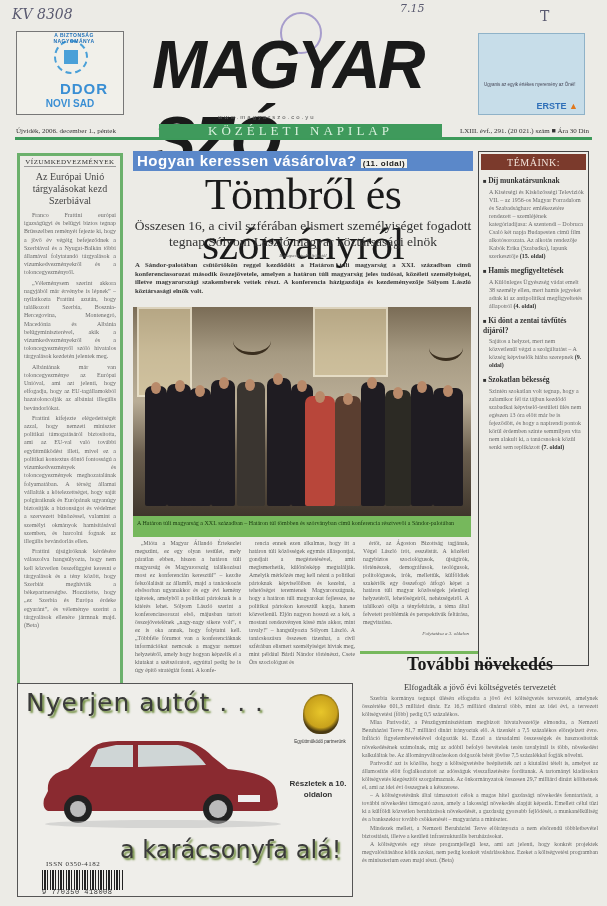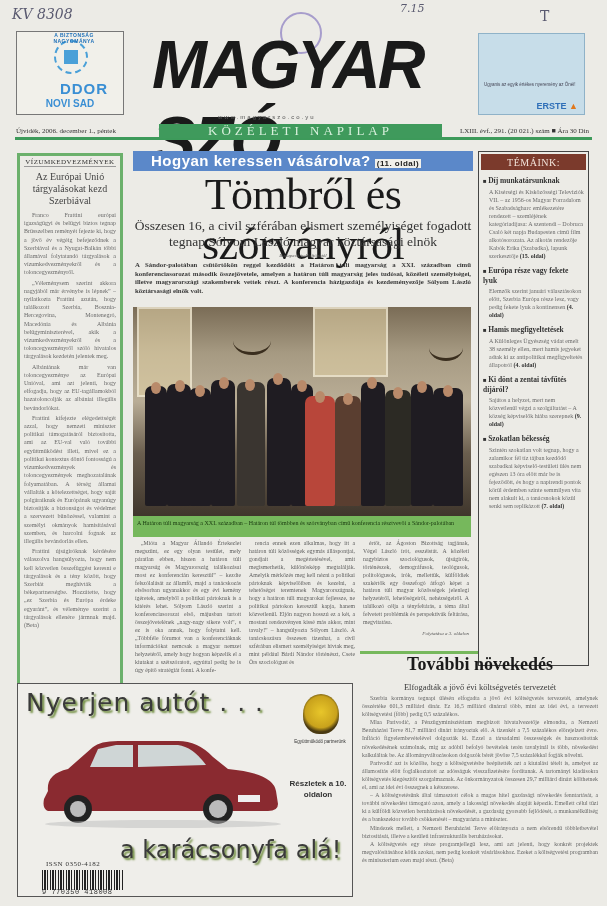--- a/index.html
+++ b/index.html
@@ -37,21 +37,21 @@
 
   
   .left-col { left: 17px; top: 153px; width: 106px; height: 599px; border: 3px solid #6bb06b; background: #ecebe6; }
   .kicker { font-size: 7px; color: #333; text-align: center; letter-spacing: 0.5px; padding-top: 2px; border-bottom: 1px solid #999; margin: 0 4px; }
   .left-title { font-size: 18px; font-weight: bold; text-align: center; margin-top: 4px; line-height: 20px; color: #1e1e1e; }
   .left-deck { font-size: 10px; text-align: center; line-height: 12px; margin: 4px 2px; color: #444; }
   .body-text { font-size: 6px; line-height: 8.2px; color: #6a6a6a; text-align: justify; padding: 0 4px; }
   .body-text p { text-indent: 8px; margin-bottom: 2px; }
 
   
-  .banner { left: 133px; top: 151px; width: 340px; height: 20px; background: #5b88c9; color: #fff; font-family: "Liberation Sans", sans-serif; font-weight: bold; font-size: 15px; line-height: 20px; padding-left: 18px; letter-spacing: 0.5px; }
+  .banner { left: 133px; top: 151px; width: 340px; height: 20px; background: #5b88c9; color: #fff; font-family: "Liberation Sans", sans-serif; font-weight: bold; font-size: 15px; line-height: 20px; padding-left: 4px; letter-spacing: 0.5px; }
   .banner small { font-size: 8px; color: #1a1a1a; background: #f1f0ea; padding: 0 2px; margin-left: 4px; }
   .main-title { left: 133px; top: 170px; width: 340px; text-align: center; font-size: 44px; line-height: 50px; font-family: "Liberation Serif", serif; color: #1a1a1a; letter-spacing: -0.5px; }
   .main-deck { left: 133px; top: 218px; width: 340px; text-align: center; font-size: 13.5px; line-height: 16px; color: #333; }
   .byline { left: 133px; top: 253px; width: 340px; text-align: center; font-size: 5px; font-style: italic; color: #555; }
   .lead { left: 135px; top: 261px; width: 336px; font-size: 6.8px; line-height: 8.5px; color: #3a3a3a; font-weight: bold; text-align: justify; }
 
   .photo { left: 133px; top: 307px; width: 338px; height: 209px; background: linear-gradient(180deg, #7a6c56 0%, #a69a82 22%, #b9ad96 45%, #6a5e4e 70%, #3f362c 100%); overflow: hidden; }
   .win { position: absolute; background: rgba(230,214,170,0.55); border: 2px solid rgba(245,240,225,0.6); }
   .person { position: absolute; bottom: 10px; background: #1f1c22; border-radius: 7px 7px 2px 2px; }
   .head { position: absolute; width: 10px; height: 12px; border-radius: 50%; background: #b98a6a; }
@@ -187,24 +187,20 @@
   <div class="cont">Folytatása a 3. oldalon</div>
 </div>
 
 <div class="abs right-col">
   <div class="tem-head">TÉMÁINK:</div>
   <div class="tem-item">
     <div class="tem-title">Díj munkatársunknak</div>
     <div class="tem-body"><span>A Kisérségi és Kisközösségi Televíziók VII. – az 1956-os Magyar Forradalom és Szabadságharc emlékezetére rendezett – szemléjének kategóriadíjasa: A szentendi – Dobruca Csaló két napja Budapesten című film alkotósorozata. Az alkotás rendezője Kabók Erika (Szabadka), lapunk szerkesztője</span> <b>(15. oldal)</b></div>
   </div>
   <div class="tem-item">
-    <div class="tem-title">Európa része vagy fekete lyuk</div>
-    <div class="tem-body"><span>Elemzők szerint januári választásokon előtt, Szerbia Európa része lesz, vagy pedig fekete lyuk a kontinensen</span> <b>(4. oldal)</b></div>
-  </div>
-  <div class="tem-item">
     <div class="tem-title">Hamis megfigyeltetések</div>
     <div class="tem-body"><span>A Különleges Ügyészség vádat emelt 38 személy ellen, mert hamis jegyeket adtak ki az antipolitikai megfigyeltetés állapotról</span> <b>(4. oldal)</b></div>
   </div>
   <div class="tem-item">
     <div class="tem-title">Ki dönt a zentai távfűtés díjáról?</div>
     <div class="tem-body"><span>Sajátos a helyzet, mert nem közvetlenül végzi a szolgáltatást – A község képviselők hiába szerepnek</span> <b>(9. oldal)</b></div>
   </div>
   <div class="tem-item">
     <div class="tem-title">Szokatlan békesség</div>
     <div class="tem-body"><span>Szintén szokatlan volt tegnap, hogy a zalamikor fél tíz tájban kezdődő szabadkai képviselő-testületi ülés nem egészen 13 óra előtt már be is fejeződött, és hogy a napirendi pontok körül érdemben szinte semmilyen vita nem alakult ki, a tanácsnokok közül senki sem replikázott</span> <b>(7. oldal)</b></div>

